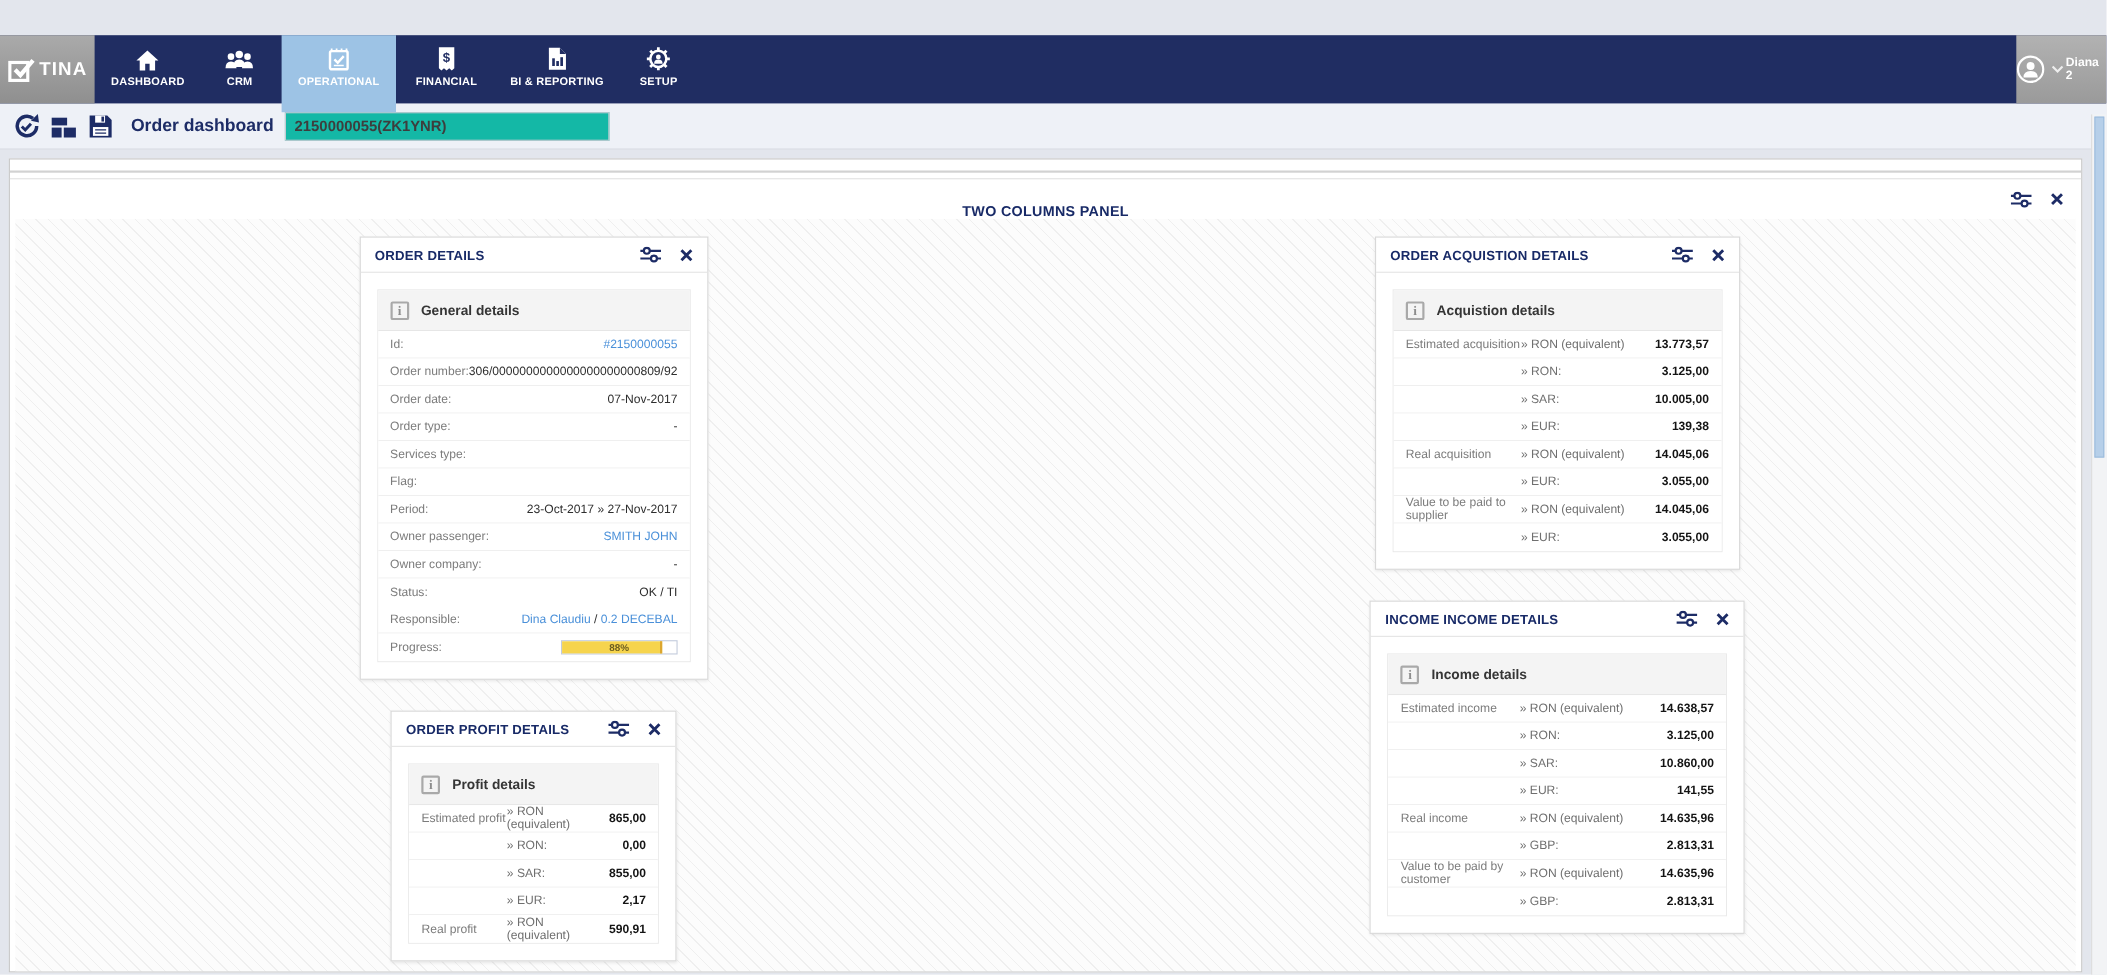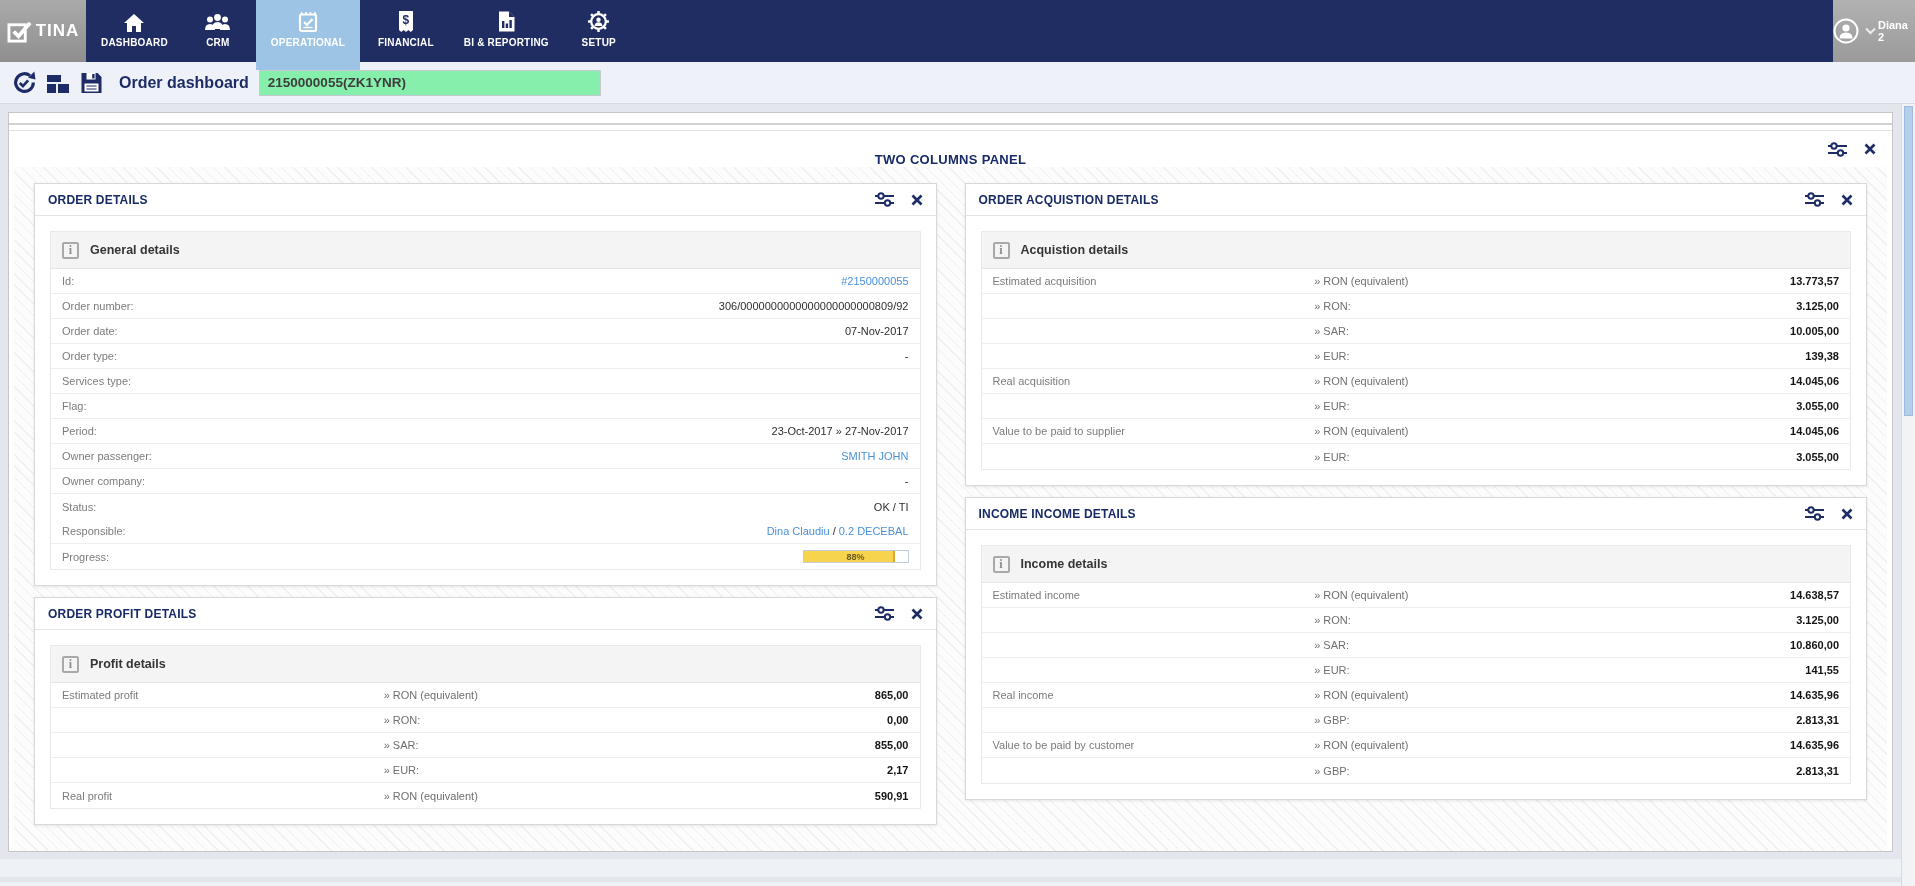--- a/index.html
+++ b/index.html
@@ -3,56 +3,56 @@
 <meta charset="utf-8">
 <style>
   * { box-sizing: border-box; }
   html,body { margin:0; padding:0; }
   body {
     width:1915px; height:886px; overflow:hidden;
     font-family:"Liberation Sans", sans-serif;
     background:#e3e6ed;
   }
   
-  .topnav { position:relative; height:62px; background:#202d62; display:flex; z-index:5; }
+  .topnav { position:relative; height:62px; background:#202d62; display:flex; z-index:5;margin-top:32px; }
   .brand { width:86px; height:62px; background:linear-gradient(#aaaaaa,#8f8f8f);
     display:flex; align-items:center; justify-content:center; gap:4px; cursor:pointer; flex:none; }
   .brand-text { color:#fff; font-weight:bold; font-size:17px; letter-spacing:1px; }
   .tabs { display:flex; align-items:flex-start; }
   .tab { min-width:70px; height:62px; padding:8px 15px 0; display:flex; flex-direction:column;
     align-items:center; gap:4px; color:#fff; font-size:10px; font-weight:bold; cursor:pointer;
     letter-spacing:.2px; white-space:nowrap; }
   .tab .icon { height:25px; display:flex; align-items:flex-end; }
   .tab.active { background:#9dc3e5; height:70px; margin:0 3px;align-items:center; }
   .user { position:absolute; top:0; right:0; width:82px; height:62px;
     background:linear-gradient(#b2b2b2,#9a9a9a); display:flex; flex-direction:row;
     align-items:center; justify-content:center; gap:2px; cursor:pointer; }
   .user-top { display:flex; align-items:center; gap:6px; }
   .user-name { color:#fff; font-size:11px; font-weight:bold; }
   
   .toolbar { height:42px; background:#eef1f7; border-bottom:1px solid #d6dae2;
     display:flex; align-items:center; padding:0 12px; position:relative; z-index:1; }
   .tb-icon { margin-right:9px; cursor:pointer; display:flex; }
   .tb-title { font-size:16px; font-weight:bold; color:#1d2c66; margin:0 10px 0 6px; white-space:nowrap; }
-  .tb-input { width:342px; height:26px; border:1px solid #c6cad3; padding:0 8px; background:#86efac;
+  .tb-input { width:295px; height:26px; border:1px solid #c6cad3; padding:0 8px; background:#14b8a6;
     font:600 13.5px "Liberation Sans", sans-serif; color:#3d3d3d; }
   
   .main { position:relative; height:782px; padding-top:8px; }
   .page-card { margin:0 22px 0 8px; background:#fff; border:1px solid #c6c6c6; height:740px; }
   .card-pad { height:10px; }
   .hr-a { border-top:2px solid #d2d2d2; }
   .hr-gap { height:5px; }
   .hr-b { border-top:1px solid #e2e2e2; }
   .whead { position:relative; height:36px; display:flex; align-items:flex-end; justify-content:center; }
   .wtitle { font-size:13px; font-weight:bold; color:#182a67; letter-spacing:.3px; }
   .picons { display:flex; align-items:center; gap:17px; }
   .whead .picons { position:absolute; right:16px; top:0; height:36px; }
   .wbody { height:684px; margin:0 5px; display:flex; padding:12px 8px; gap:4px;
     background:repeating-linear-gradient(45deg, rgba(0,0,0,0.05) 0 1px, transparent 1px 8px), #fcfcfc; }
-  .col { flex:1; padding:4px 12px; display:flex; flex-direction:column; gap:11px; min-width:0; }
+  .col { flex:1; padding:4px 12px; display:flex; flex-direction:column; gap:28px; min-width:0;align-items:center; }
   
   .panel { background:#fff; border:1px solid #d8d8d8; box-shadow:0 1px 3px rgba(0,0,0,.09); }
   .phead { height:32px; display:flex; align-items:center; padding:0 13px; border-bottom:1px solid #e4e4e4; }
   .ptitle { font-size:12px; font-weight:bold; color:#182a67; flex:1; letter-spacing:.2px; }
   .pbody { padding:15px; }
   .tablebox { border:1px solid #eaeaea; }
   .section { height:37px; background:#f4f4f4; display:flex; align-items:center; gap:11px;
     padding:0 11px; border-bottom:1px solid #e6e6e6; font-size:12.5px; font-weight:bold; color:#353535; }
   .info-icon { width:17px; height:17px; border:2px solid #a9a9a9; border-radius:2px; color:#8d8d8d;
     font:bold 12px "Liberation Serif", serif; display:flex; align-items:center; justify-content:center; flex:none; }

